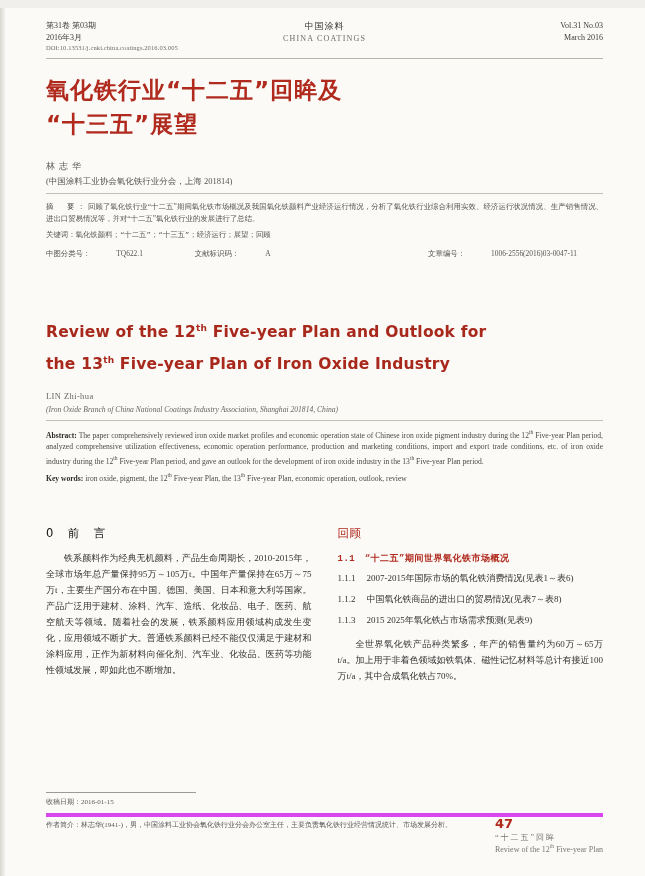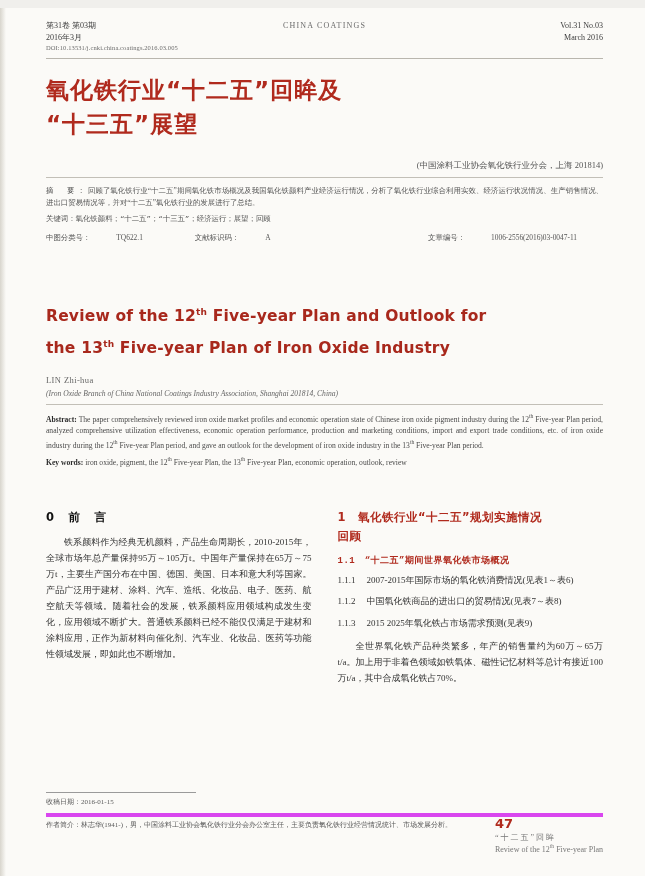--- a/index.html
+++ b/index.html
@@ -72,21 +72,20 @@
     color: #4a4a4a;
   }
   .cn-author {
     letter-spacing: 4px;
     color: #5a5a5a;
   }
   .cn-affil {
     margin-top: 3px;
     font-size: 8.5px;
     color: #555;
-    text-align: right;
   }
   .rule-thin {
     margin-top: 5px;
     border-bottom: 1px solid #c2bfb7;
   }
   .abstract-cn {
     margin-top: 7px;
     font-size: 7.4px;
     line-height: 1.72;
     color: #555;
@@ -151,21 +150,21 @@
   .en-abstract sup, .en-kw sup { font-size: 5.5px; }
   
   .cols {
     margin-top: 40px;
     display: flex;
     gap: 26px;
   }
   .col { width: 50%; }
   .sec-h {
     font-family: "DejaVu Sans", sans-serif;
-    font-weight: bold;
+    font-weight: normal;
     font-size: 11.5px;
     color: #111;
     letter-spacing: 1.5px;
     line-height: 1.6;
   }
   .sec-h.red { color: #b02a1d; letter-spacing: .5px; }
   .sub-h {
     margin-top: 9px;
     font-family: Liberation Mono, monospace;
     font-weight: bold;
@@ -242,35 +241,37 @@
 
 <div class="page">
 
   <div class="masthead">
     <div class="left">
       <div>第31卷 第03期</div>
       <div>2016年3月</div>
       <div class="doi">DOI:10.13531/j.cnki.china.coatings.2016.03.005</div>
     </div>
     <div class="center">
+      <div class="cn-journal">中国涂料</div>
       <div class="en-journal">CHINA COATINGS</div>
     </div>
     <div class="right">
       <div>Vol.31  No.03</div>
       <div>March 2016</div>
     </div>
   </div>
   <div class="rule-top"></div>
 
   <div class="cn-title">
     <div>氧化铁行业“十二五”回眸及</div>
     <div>“十三五”展望</div>
   </div>
 
   <div class="cn-author-block">
+    <div class="cn-author">林志华</div>
     <div class="cn-affil">(中国涂料工业协会氧化铁行业分会，上海  201814)</div>
   </div>
   <div class="rule-thin"></div>
 
   <div class="abstract-cn">
     <span class="lbl">摘　要：</span><span>回顾了氧化铁行业“十二五”期间氧化铁市场概况及我国氧化铁颜料产业经济运行情况，分析了氧化铁行业综合利用实效、经济运行状况情况、生产销售情况、进出口贸易情况等，并对“十二五”氧化铁行业的发展进行了总结。</span>
   </div>
   <div class="kw-cn">
     <span class="lbl">关键词：</span><span>氧化铁颜料；“十二五”；“十三五”；经济运行；展望；回顾</span>
   </div>
@@ -298,21 +299,20 @@
     </div>
   </div>
 
   <div class="cols">
     <div class="col">
       <div class="sec-h">0　前　言</div>
       <div class="para">铁系颜料作为经典无机颜料，产品生命周期长，2010-2015年，全球市场年总产量保持95万～105万t。中国年产量保持在65万～75万t，主要生产国分布在中国、德国、美国、日本和意大利等国家。产品广泛用于建材、涂料、汽车、造纸、化妆品、电子、医药、航空航天等领域。随着社会的发展，铁系颜料应用领域构成发生变化，应用领域不断扩大。普通铁系颜料已经不能仅仅满足于建材和涂料应用，正作为新材料向催化剂、汽车业、化妆品、医药等功能性领域发展，即如此也不断增加。</div>
     </div>
     <div class="col">
       <div class="sec-h red">
-        <div>1　氧化铁行业“十二五”规划实施情况</div>
         <div>回顾</div>
       </div>
       <div class="sub-h">1.1　“十二五”期间世界氧化铁市场概况</div>
       <div class="item"><span class="num">1.1.1</span>　<span>2007-2015年国际市场的氧化铁消费情况(见表1～表6)</span></div>
       <div class="item"><span class="num">1.1.2</span>　<span>中国氧化铁商品的进出口的贸易情况(见表7～表8)</span></div>
       <div class="item"><span class="num">1.1.3</span>　<span>2015 2025年氧化铁占市场需求预测(见表9)</span></div>
       <div class="para">全世界氧化铁产品种类繁多，年产的销售量约为60万～65万t/a。加上用于非着色领域如铁氧体、磁性记忆材料等总计有接近100万t/a，其中合成氧化铁占70%。</div>
     </div>
   </div>
 

